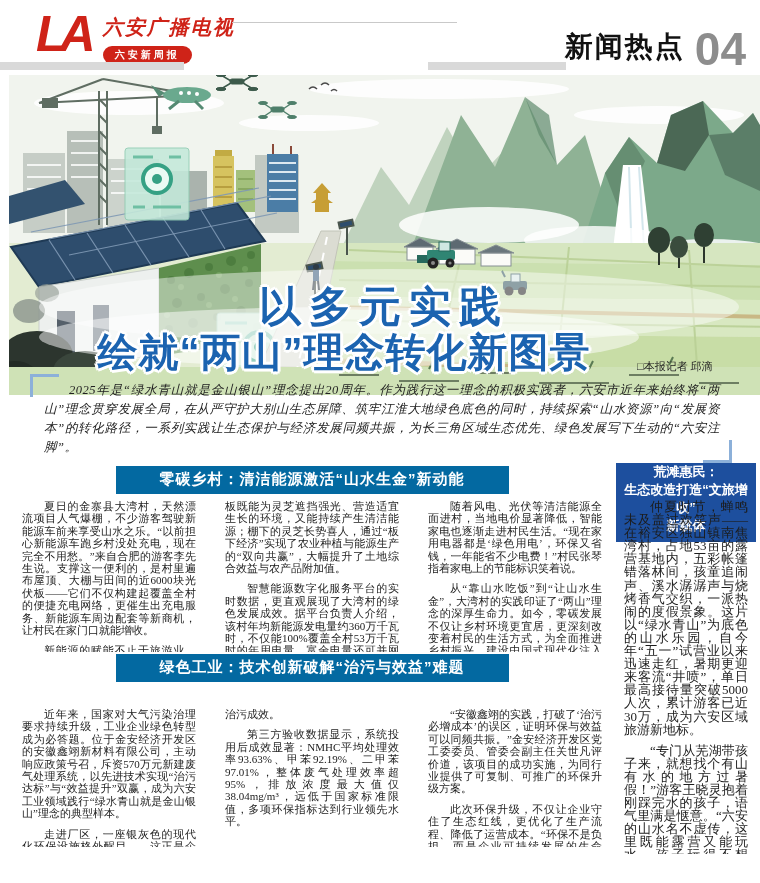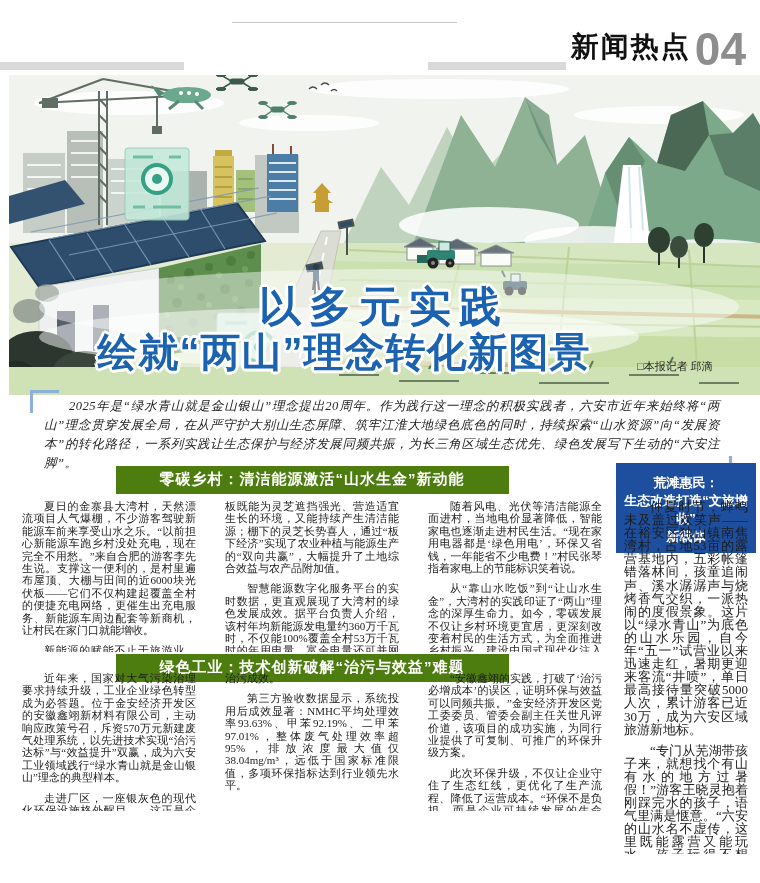--- a/index.html
+++ b/index.html
@@ -13,73 +13,80 @@
   .logo-right{padding-top:4px;}
   .logo-title{font-family:"DejaVu Serif","Liberation Serif",serif;font-style:italic;font-weight:bold;
               font-size:20px;color:#cf2318;letter-spacing:2px;white-space:nowrap;}
   .logo-rule{position:absolute;left:232px;top:22px;width:225px;height:1px;background:#c9c9c9;}
   .logo-pill{display:inline-block;margin-top:5px;background:#cf2318;color:#fff;border-radius:9px;
              font-size:10px;font-weight:bold;letter-spacing:3px;padding:2px 12px;font-family:"DejaVu Serif",serif;}
   .brand{position:absolute;right:14px;top:28px;white-space:nowrap;}
   .brand-name{font-family:"Liberation Sans","DejaVu Sans",sans-serif;font-weight:900;font-size:28px;
               color:#111;letter-spacing:2px;vertical-align:bottom;margin-left:41px;}
   .brand-num{font-family:"Liberation Sans","DejaVu Sans",sans-serif;font-weight:900;font-size:46px;
-             color:#8d8d8d;vertical-align:bottom;line-height:34px;}
+             color:#8d8d8d;margin-left:6px;vertical-align:bottom;line-height:34px;}
   .date-row{position:absolute;left:0;top:60px;width:566px;height:12px;}
   .bar{position:absolute;top:2px;height:8px;background:#d9d9d9;}
   .bar-left{left:0;width:184px;}
   .bar-right{left:428px;width:138px;}
   .date-text{position:absolute;left:194px;top:-2px;font-family:"Liberation Sans","DejaVu Sans",sans-serif;
              font-weight:bold;font-size:11px;color:#111;white-space:nowrap;}
 
   
   .hero{position:absolute;left:0;top:75px;width:760px;height:320px;margin-left:9px;}
   .hero-svg{position:absolute;left:0;top:0;width:760px;height:320px;}
   .h-line{position:absolute;width:760px;text-align:center;font-family:"Liberation Sans","DejaVu Sans",sans-serif;
           font-weight:900;color:#1b63b0;
           text-shadow:-2px -2px 0 #fff,2px -2px 0 #fff,-2px 2px 0 #fff,2px 2px 0 #fff,
                       -3px 0 0 #fff,3px 0 0 #fff,0 -3px 0 #fff,0 3px 0 #fff;}
   .h-line1{top:204px;font-size:42px;letter-spacing:8px;left:-5px;}
   .h-line2{top:250px;font-size:40px;letter-spacing:1px;left:-45px;}
   .byline{position:absolute;left:628px;top:284px;font-size:11px;color:#222;white-space:nowrap;}
 
   
-  .intro{position:absolute;left:44px;top:397px;width:676px;font-size:12.5px;line-height:19px;
+  .intro{position:absolute;left:44px;top:381px;width:676px;font-size:12.5px;line-height:19px;
          font-style:italic;color:#222;text-align:justify;letter-spacing:.5px;}
   .intro p{margin:0;text-indent:2em;}
   .corner{position:absolute;width:26px;height:20px;}
   .corner-tl{left:-14px;top:-7px;border-left:3px solid #8cb0d9;border-top:3px solid #8cb0d9;}
   .corner-br{right:-12px;bottom:-6px;border-right:3px solid #8cb0d9;border-bottom:3px solid #8cb0d9;}
 
   
   .banner-wrap{position:absolute;left:14px;width:596px;text-align:center;}
   .aw1{top:466px;} .aw2{top:654px;}
-  .banner{display:inline-block;background:#4d7c0f;color:#fff;
+  .banner{display:inline-block;background:#0369a1;color:#fff;
           font-family:"Liberation Sans","DejaVu Sans",sans-serif;font-weight:bold;font-size:15px;
           letter-spacing:1px;padding:4px 44px 5px;}
   .cols{position:absolute;left:14px;width:596px;display:flex;gap:13px;overflow:hidden;}
   .cols1{top:492px;height:160px;}
-  .cols2{top:664px;height:147px;}
+  .cols2{top:700px;height:147px;}
   .col{flex:1;text-align:justify;font-size:11px;line-height:12.4px;color:#1c1c1c;}
   .para{margin:8px;}
   .ind{text-indent:2em;}
   .cont{text-indent:0;}
 
   
   .side-banner{position:absolute;left:616px;top:463px;width:140px;background:#1d4f9e;color:#fff;
                text-align:center;font-family:"Liberation Sans","DejaVu Sans",sans-serif;font-weight:bold;
-               font-size:13px;line-height:18px;padding:11px 2px 7px;box-sizing:border-box;}
+               font-size:13px;line-height:18px;padding:0 2px 7px;box-sizing:border-box;}
   .side-body{position:absolute;left:616px;top:492px;width:140px;height:362px;overflow:hidden;
              text-align:justify;font-size:13px;line-height:13.1px;color:#1c1c1c;}
 </style>
 </head>
 <body>
 
 <div class="page">
 
+  <div class="logo">
+    <div class="logo-mark">LA</div>
+    <div class="logo-right">
+      <div class="logo-title">六安广播电视</div>
+      <div class="logo-pill">六安新周报</div>
+    </div>
+  </div>
   <div class="logo-rule"></div>
 
   <div class="brand">
     <span class="brand-name">新闻热点</span>
     <span class="brand-num">04</span>
   </div>
 
   <div class="date-row">
     <span class="bar bar-left"></span>
     <span class="bar bar-right"></span>

